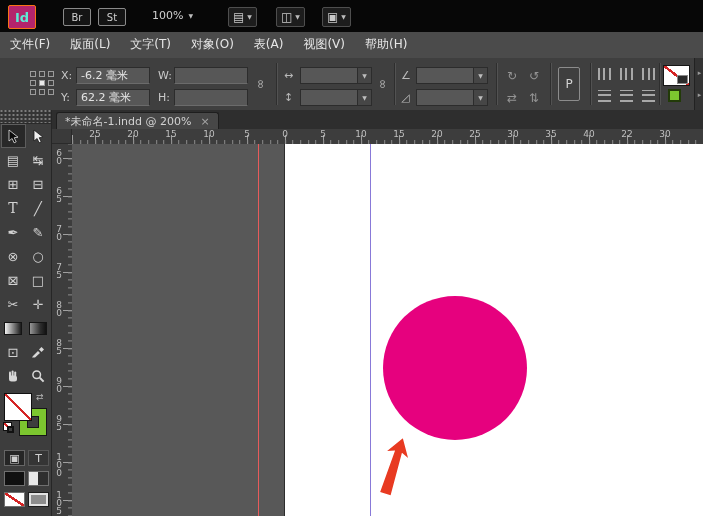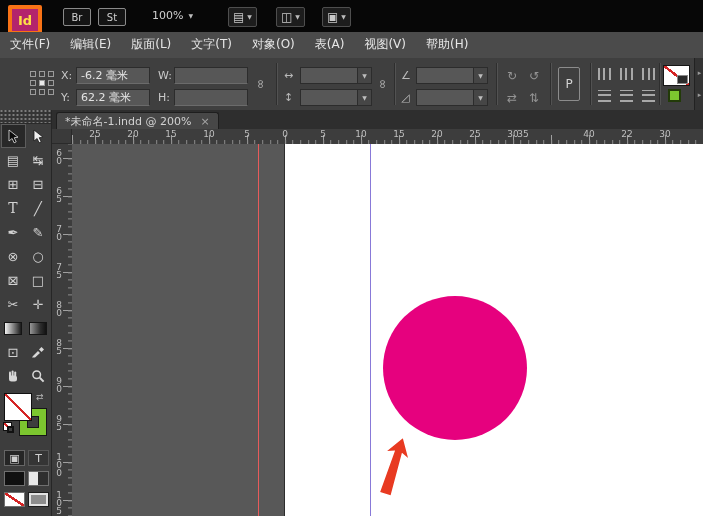--- a/index.html
+++ b/index.html
@@ -1,22 +1,22 @@
 <!DOCTYPE html>
 <html><head>
 <meta charset="utf-8">
 <style>
   html,body{margin:0;padding:0;background:#1b1b1b;}
   .app{position:relative;width:703px;height:516px;overflow:hidden;background:#3f3f3f;
        font-family:"DejaVu Sans","Liberation Sans",sans-serif;-webkit-font-smoothing:antialiased;user-select:none;}
 
   
   .titlebar{position:absolute;left:0;top:0;width:703px;height:32px;background:#070707;}
-  .idlogo{position:absolute;left:8px;top:5px;width:26px;height:22px;background:#b3246c;border:4px solid #f97316;
-          border-radius:2px;color:#fde047;font-weight:bold;font-size:13px;display:flex;align-items:center;justify-content:center;}
+  .idlogo{position:absolute;left:8px;top:5px;width:26px;height:22px;background:#b3246c;border:1px solid #f97316;
+          border-radius:2px;color:#5eead4;font-weight:bold;font-size:13px;display:flex;align-items:center;justify-content:center;}
   .tbtn{position:absolute;top:8px;width:26px;height:16px;border:1px solid #8a8a8a;border-radius:2px;background:#141414;
         color:#cfcfcf;font-size:10px;display:flex;align-items:center;justify-content:center;}
   .zoomdd{position:absolute;left:152px;top:9px;display:flex;align-items:center;gap:5px;color:#cfcfcf;font-size:11px;}
   .tdd{position:absolute;top:7px;height:18px;display:flex;align-items:center;gap:3px;color:#c8c8c8;
        border:1px solid #4e4e4e;border-radius:2px;background:#1d1d1d;padding:0 4px;}
   .tdd .ic{font-size:12px;line-height:1;}
   .caret{font-size:6px;color:#bdbdbd;line-height:1;}
 
   
   .menubar{position:absolute;left:0;top:32px;width:703px;height:26px;background:#4b4b4b;border-bottom:1px solid #2c2c2c;
@@ -131,21 +131,20 @@
       <span class="caret">▼</span>
     </div>
     <div class="tdd" style="left:322px;">
       <span class="ic">▣</span>
       <span class="caret">▼</span>
     </div>
   </div>
 
   <div class="menubar">
       <div class="menu-item">文件(F)</div>
-      <div class="menu-item">编辑(E)</div>
       <div class="menu-item">版面(L)</div>
       <div class="menu-item">文字(T)</div>
       <div class="menu-item">对象(O)</div>
       <div class="menu-item">表(A)</div>
       <div class="menu-item">视图(V)</div>
       <div class="menu-item">帮助(H)</div>
     </div>
 
   <div class="cpanel">
     <div class="refproxy">
@@ -245,21 +244,21 @@
       <span class="hnum" style="left: 90px;">15</span>
       <span class="hnum" style="left: 128px;">10</span>
       <span class="hnum" style="left: 166px;">5</span>
       <span class="hnum" style="left: 204px;">0</span>
       <span class="hnum" style="left: 242px;">5</span>
       <span class="hnum" style="left: 280px;">10</span>
       <span class="hnum" style="left: 318px;">15</span>
       <span class="hnum" style="left: 356px;">20</span>
       <span class="hnum" style="left: 394px;">25</span>
       <span class="hnum" style="left: 432px;">30</span>
-      <span class="hnum" style="left: 442px;">35</span>
+      <span class="hnum" style="left: 470px;">35</span>
       <span class="hnum" style="left: 508px;">40</span>
       <span class="hnum" style="left: 546px;">22</span>
       <span class="hnum" style="left: 584px;">30</span>
     </div>
   <div class="vruler">
       <span class="vnum" style="top: 4px;">60</span>
       <span class="vnum" style="top: 42px;">65</span>
       <span class="vnum" style="top: 80px;">70</span>
       <span class="vnum" style="top: 118px;">75</span>
       <span class="vnum" style="top: 156px;">80</span>

